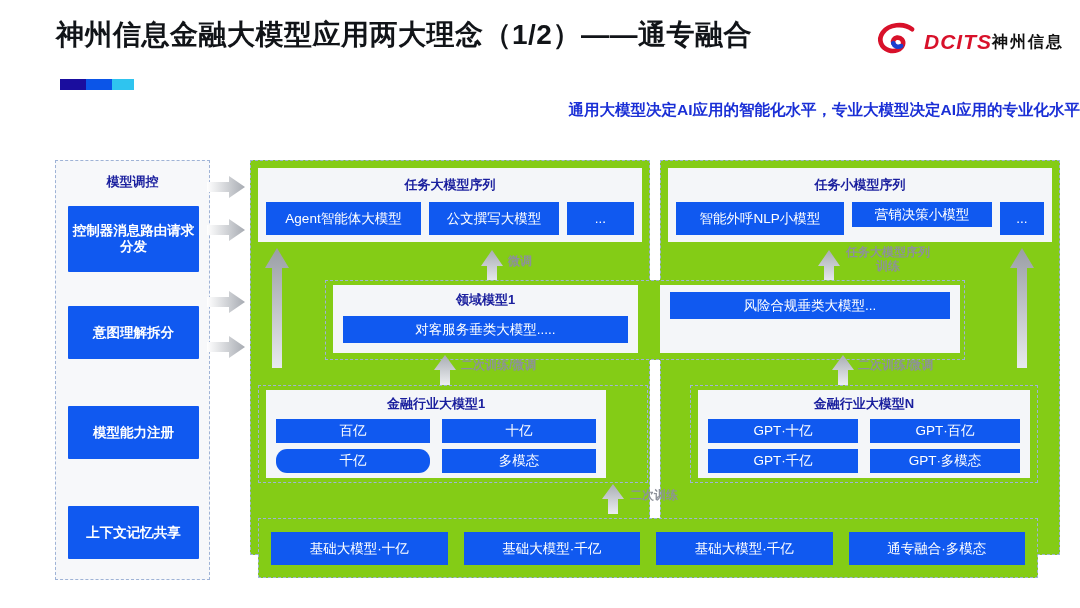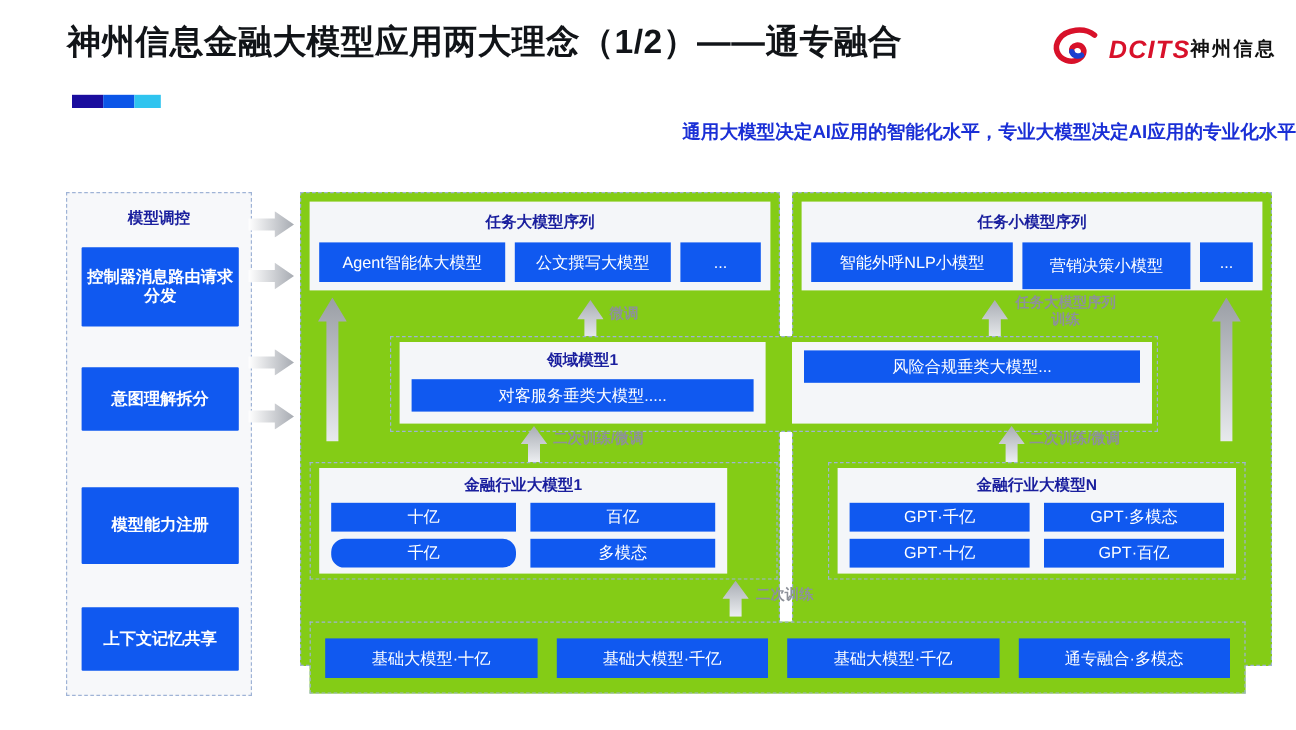--- a/index.html
+++ b/index.html
@@ -101,21 +101,21 @@
 </div>
 
 <div class="subtitle">
   <span>通用大模型决定AI应用的智能化水平，专业大模型决定AI应用的专业化水平</span>
 </div>
 
 <div class="dashed" id="sidebar">
   <div class="grp-title">模型调控</div>
   <div class="bluebox" style="top:45px;height:66px;">控制器消息路由请求分发</div>
   <div class="bluebox" style="top:145px;height:53px;">意图理解拆分</div>
-  <div class="bluebox" style="top:245px;height:64px;">模型能力注册</div>
+  <div class="bluebox" style="top:245px;height:53px;">模型能力注册</div>
   <div class="bluebox" style="top:345px;height:53px;">上下文记忆共享</div>
 </div>
 
 <svg class="harrow" style="left:207px;top:176px;" viewBox="0 0 38 22">
   <defs>
       <linearGradient id="hg1" x1="0" y1="0" x2="1" y2="0">
         <stop offset="0" stop-color="#ffffff"></stop>
         <stop offset="1" stop-color="#a7abb2"></stop>
       </linearGradient>
     </defs>
@@ -139,21 +139,21 @@
     <div class="bluebox" style="flex:0 0 130px;height:33px;">公文撰写大模型</div>
     <div class="bluebox" style="flex:1;height:33px;">...</div>
   </div>
 </div>
 
 <div class="dashed" style="left:660px;top:160px;width:400px;height:395px;"></div>
 <div class="panel-grey" style="position:absolute;left:668px;top:168px;width:384px;height:74px;">
   <div class="grp-title" style="margin-top:8px;">任务小模型序列</div>
   <div style="display:flex;gap:8px;padding:0 8px;margin-top:8px;">
     <div class="bluebox" style="flex:0 0 168px;height:33px;">智能外呼NLP小模型</div>
-    <div class="bluebox" style="flex:0 0 140px;height:39px;">营销决策小模型</div>
+    <div class="bluebox" style="flex:0 0 140px;height:25px;">营销决策小模型</div>
     <div class="bluebox" style="flex:1;height:33px;">...</div>
   </div>
 </div>
 
 <svg class="varrow" style="left:265px;top:248px;width:24px;height:120px;" viewBox="0 0 24 120">
   <defs>
       <linearGradient id="vg1" x1="0" y1="1" x2="0" y2="0">
         <stop offset="0" stop-color="#e8eaed"></stop>
         <stop offset="1" stop-color="#9a9ea5"></stop>
       </linearGradient>
@@ -199,39 +199,39 @@
 
 <svg class="varrow" style="left:832px;top:355px;width:22px;height:30px;" viewBox="0 0 22 30">
   <path d="M11 0 L22 15 L16 15 L16 30 L6 30 L6 15 L0 15 Z" fill="url(#vg2)"></path>
 </svg>
 <div class="arrow-label" style="left:858px;top:359px;">二次训练/微调</div>
 
 <div class="dashed" style="left:258px;top:385px;width:390px;height:98px;"></div>
 <div class="panel-grey" style="position:absolute;left:266px;top:390px;width:340px;height:88px;">
   <div class="grp-title" style="margin-top:5px;">金融行业大模型1</div>
   <div style="display:flex;gap:12px;padding:0 10px;margin-top:6px;">
+    <div class="bluebox" style="flex:1;height:24px;">百亿</div>
     <div class="bluebox" style="flex:1;height:24px;">十亿</div>
-    <div class="bluebox" style="flex:1;height:24px;">百亿</div>
   </div>
   <div style="display:flex;gap:12px;padding:0 10px;margin-top:6px;">
     <div class="bluebox" style="flex:1;height:24px;border-radius:11px;">千亿</div>
     <div class="bluebox" style="flex:1;height:24px;">多模态</div>
   </div>
 </div>
 
 <div class="dashed" style="left:690px;top:385px;width:348px;height:98px;"></div>
 <div class="panel-grey" style="position:absolute;left:698px;top:390px;width:332px;height:88px;">
   <div class="grp-title" style="margin-top:5px;">金融行业大模型N</div>
   <div style="display:flex;gap:12px;padding:0 10px;margin-top:6px;">
+    <div class="bluebox" style="flex:1;height:24px;">GPT·十亿</div>
+    <div class="bluebox" style="flex:1;height:24px;">GPT·百亿</div>
+  </div>
+  <div style="display:flex;gap:12px;padding:0 10px;margin-top:6px;">
     <div class="bluebox" style="flex:1;height:24px;">GPT·千亿</div>
     <div class="bluebox" style="flex:1;height:24px;">GPT·多模态</div>
-  </div>
-  <div style="display:flex;gap:12px;padding:0 10px;margin-top:6px;">
-    <div class="bluebox" style="flex:1;height:24px;">GPT·十亿</div>
-    <div class="bluebox" style="flex:1;height:24px;">GPT·百亿</div>
   </div>
 </div>
 
 <svg class="varrow" style="left:602px;top:484px;width:22px;height:30px;" viewBox="0 0 22 30">
   <path d="M11 0 L22 15 L16 15 L16 30 L6 30 L6 15 L0 15 Z" fill="url(#vg2)"></path>
 </svg>
 <div class="arrow-label" style="left:630px;top:489px;">二次训练</div>
 
 <div class="dashed" style="left:258px;top:518px;width:780px;height:60px;">
   <div style="display:flex;gap:16px;padding:13px 12px;">

